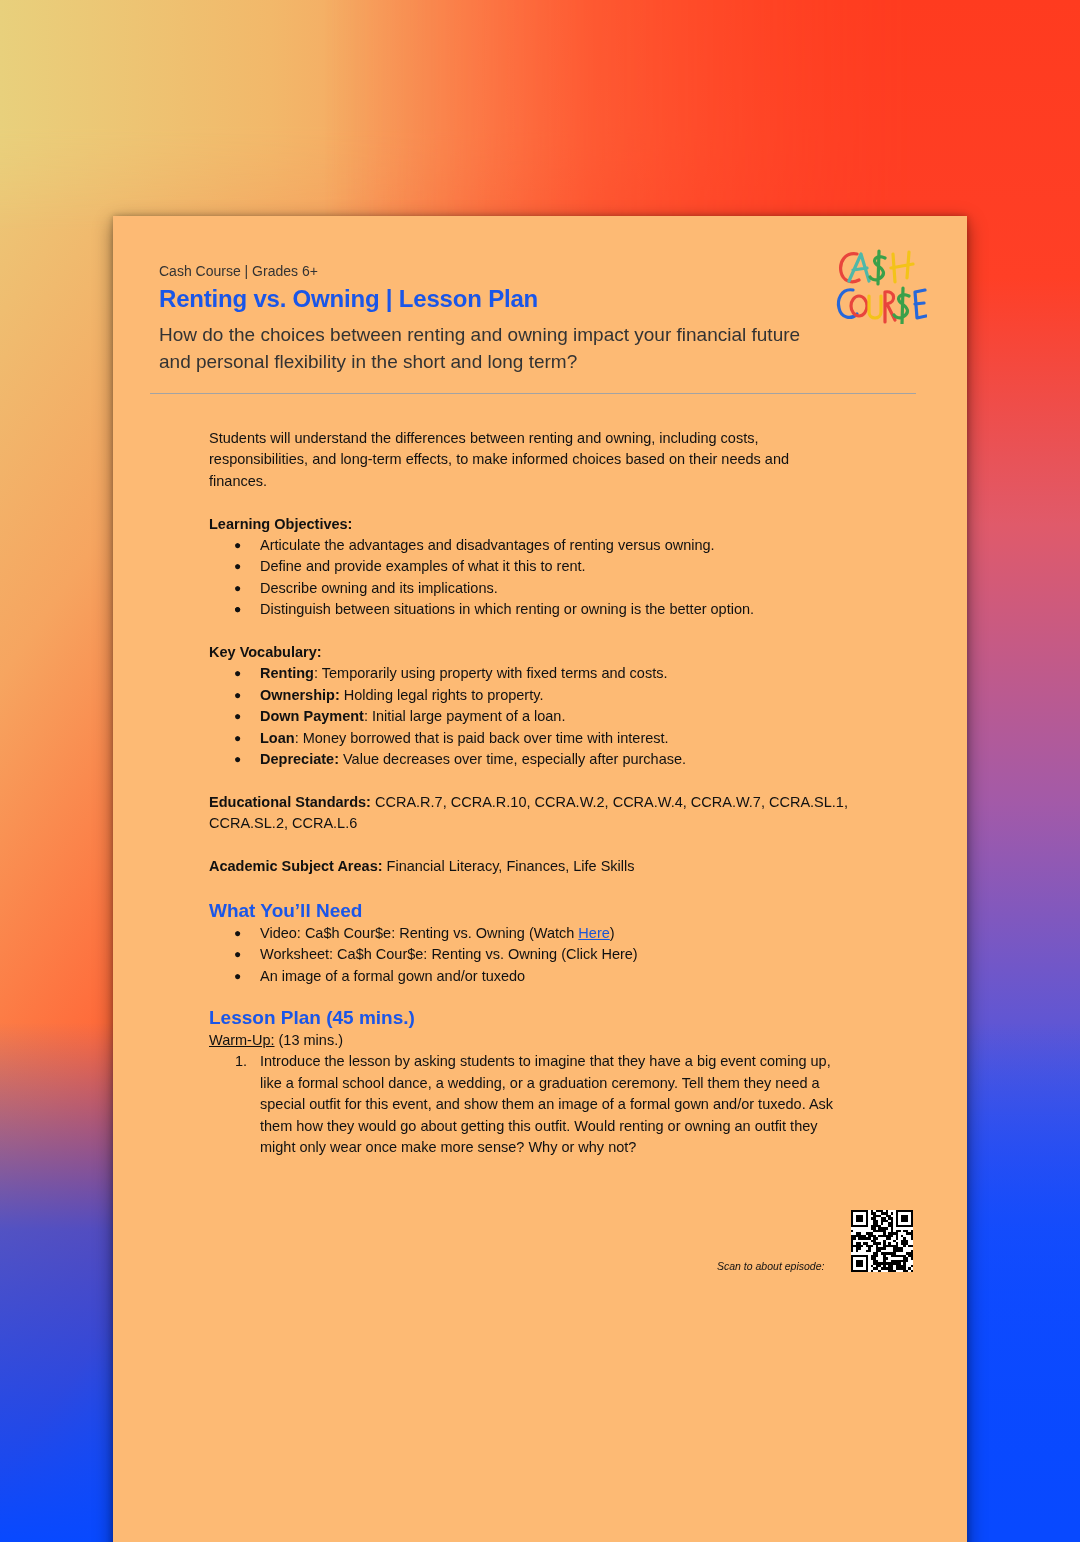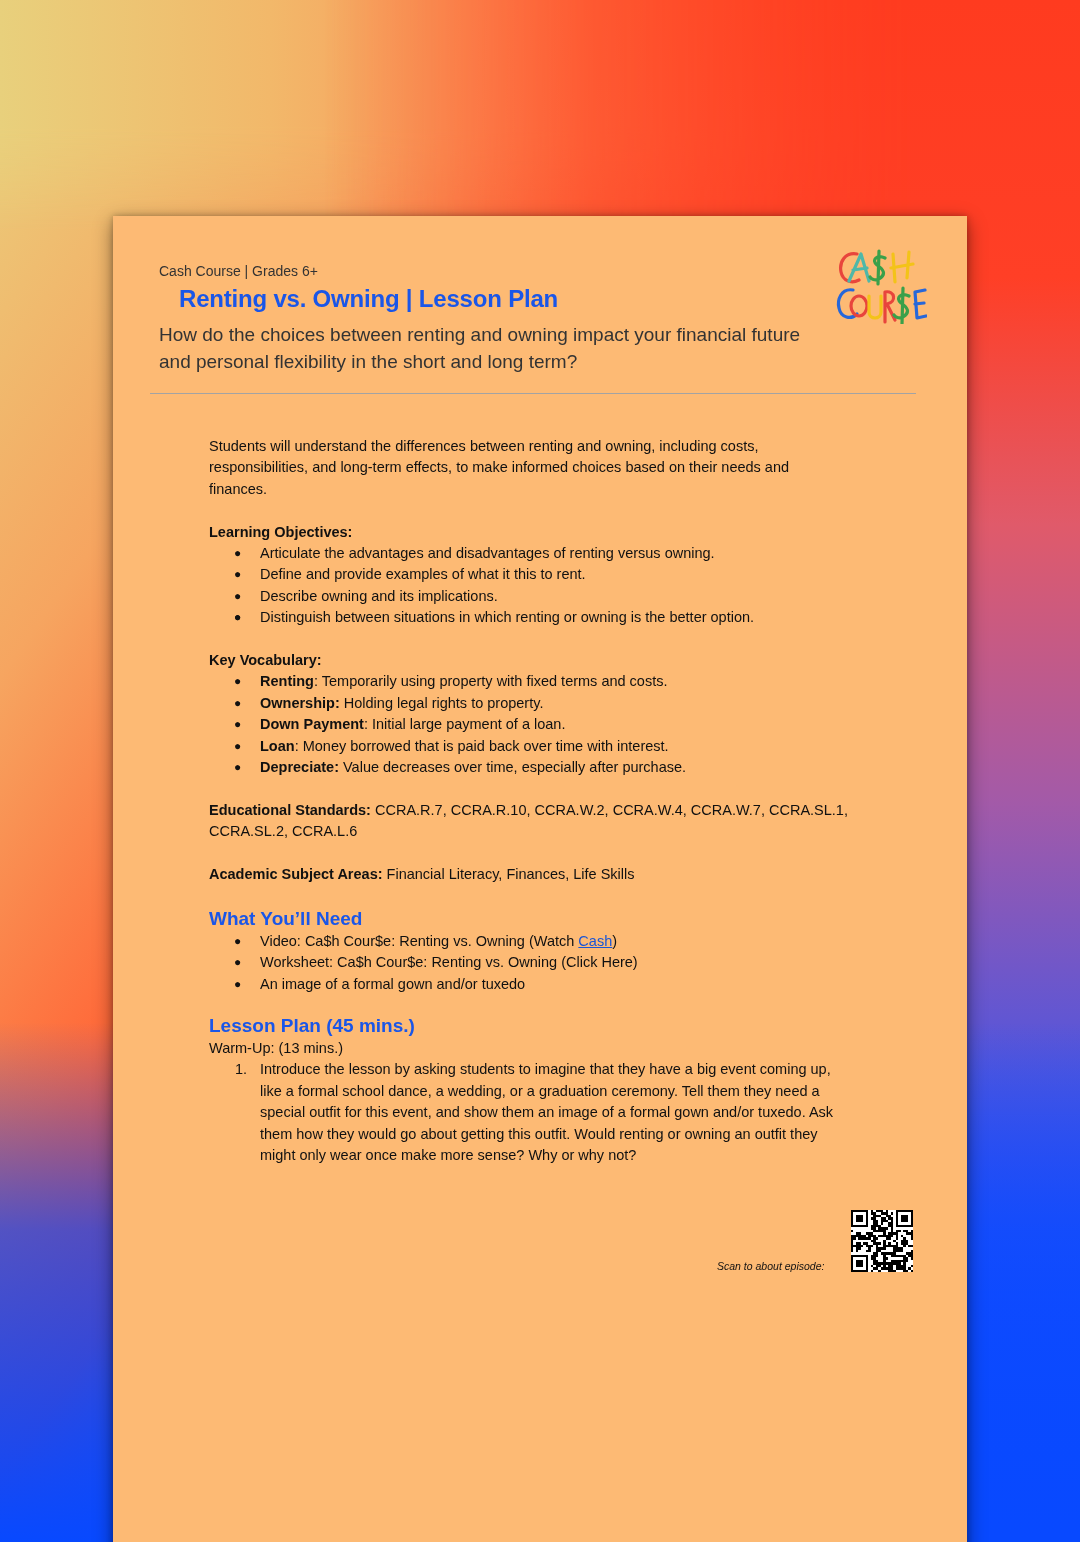--- a/index.html
+++ b/index.html
@@ -64,21 +64,20 @@
     color: #333;
     line-height: 18px;
   }
   .title {
     font-size: 24px;
     font-weight: bold;
     color: #1a56e8;
     line-height: 30px;
     margin-top: 4px;
     letter-spacing: -0.2px;
-    margin-left: 20px;
   }
   .subtitle {
     font-size: 19px;
     color: #333;
     line-height: 27px;
     margin-top: 7px;
     font-weight: normal;
   }
 
   .logo {
@@ -94,21 +93,21 @@
     left: 37px;
     top: 177px;
     width: 766px;
     height: 0;
     border-top: 1.5px solid #a3a3a3;
   }
 
   .body {
     position: absolute;
     left: 96px;
-    top: 220px;
+    top: 212px;
     width: 640px;
     font-size: 14.5px;
     line-height: 21.4px;
     color: #111;
   }
   .para {
     margin: 0 0 21.4px 0;
   }
   .label-bold {
     font-weight: bold;
@@ -136,20 +135,21 @@
     margin-top: 2px;
   }
   ul.bullets.tight {
     margin-bottom: 19px;
   }
   .link {
     color: #1a55d6;
     text-decoration: underline;
   }
   .underline {
+    text-decoration: underline;
   }
   ol.steps {
     list-style: none;
     padding: 0;
     margin: 0;
   }
   ol.steps li {
     position: relative;
     padding-left: 51px;
   }
@@ -241,21 +241,21 @@
       <li><span class="dot">●</span><b>Loan</b><span>: Money borrowed that is paid back over time with interest.</span></li>
       <li><span class="dot">●</span><b>Depreciate:</b><span> Value decreases over time, especially after purchase.</span></li>
     </ul>
 
     <p class="para"><b>Educational Standards:</b><span> CCRA.R.7, CCRA.R.10, CCRA.W.2, CCRA.W.4, CCRA.W.7, CCRA.SL.1, CCRA.SL.2, CCRA.L.6</span></p>
 
     <p class="para"><b>Academic Subject Areas:</b><span> Financial Literacy, Finances, Life Skills</span></p>
 
     <div class="section-h">What You’ll Need</div>
     <ul class="bullets tight">
-      <li><span class="dot">●</span><span>Video: Ca$h Cour$e: Renting vs. Owning (Watch </span><a class="link" href="#">Cash</a><span>)</span></li>
+      <li><span class="dot">●</span><span>Video: Ca$h Cour$e: Renting vs. Owning (Watch </span><a class="link" href="#">Here</a><span>)</span></li>
       <li><span class="dot">●</span><span>Worksheet: Ca$h Cour$e: Renting vs. Owning (Click Here)</span></li>
       <li><span class="dot">●</span><span>An image of a formal gown and/or tuxedo</span></li>
     </ul>
 
     <div class="section-h">Lesson Plan (45 mins.)</div>
     <div><span class="underline">Warm-Up:</span><span> (13 mins.)</span></div>
     <ol class="steps">
       <li><span class="num">1.</span><span>Introduce the lesson by asking students to imagine that they have a big event coming up, like a formal school dance, a wedding, or a graduation ceremony. Tell them they need a special outfit for this event, and show them an image of a formal gown and/or tuxedo. Ask them how they would go about getting this outfit. Would renting or owning an outfit they might only wear once make more sense? Why or why not?</span></li>
     </ol>
   </div>

